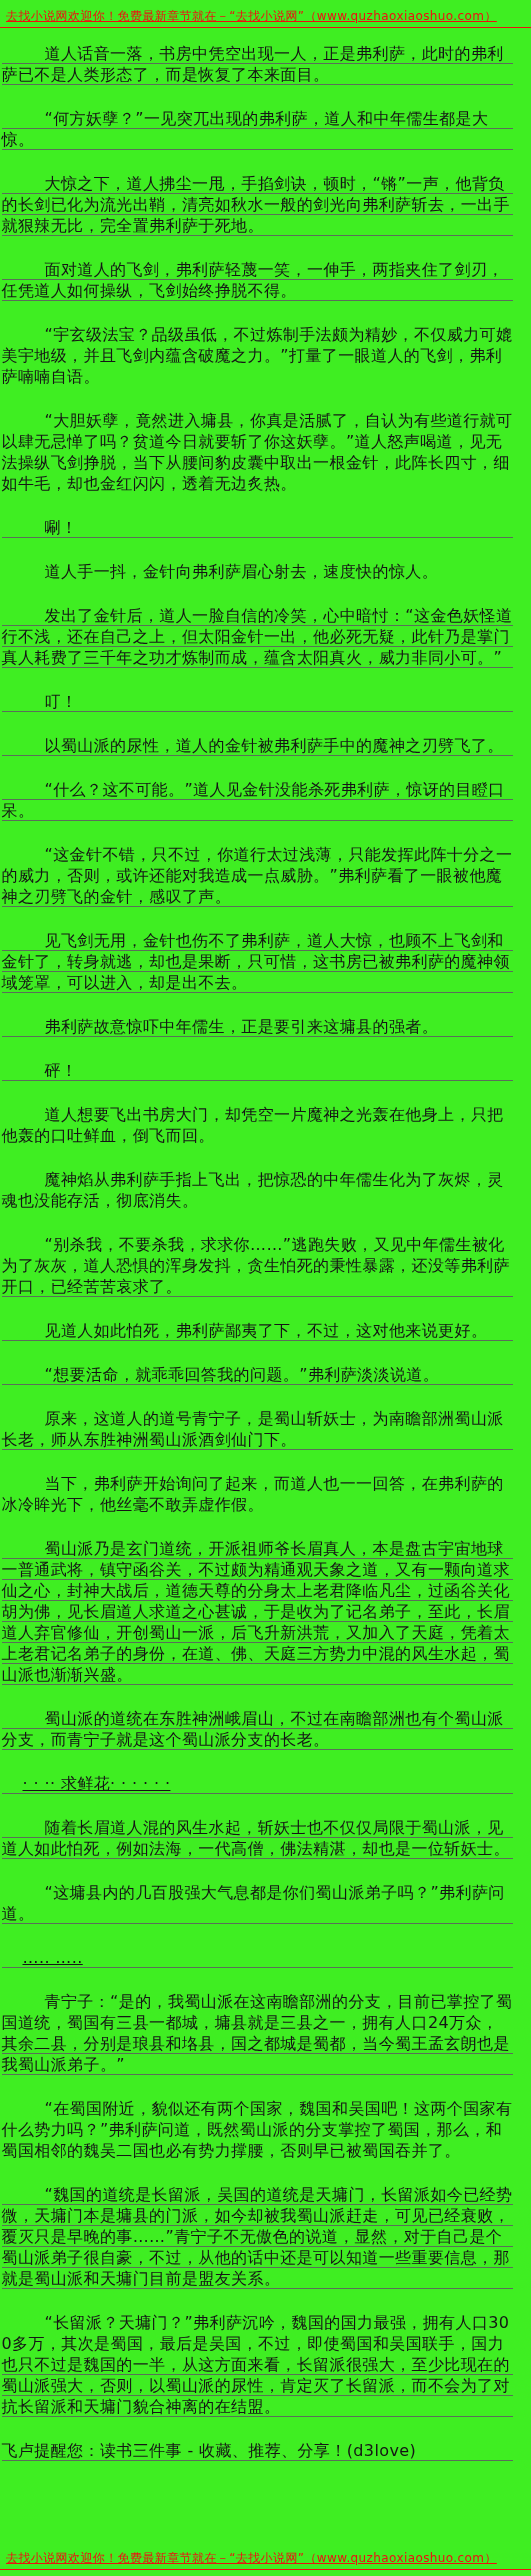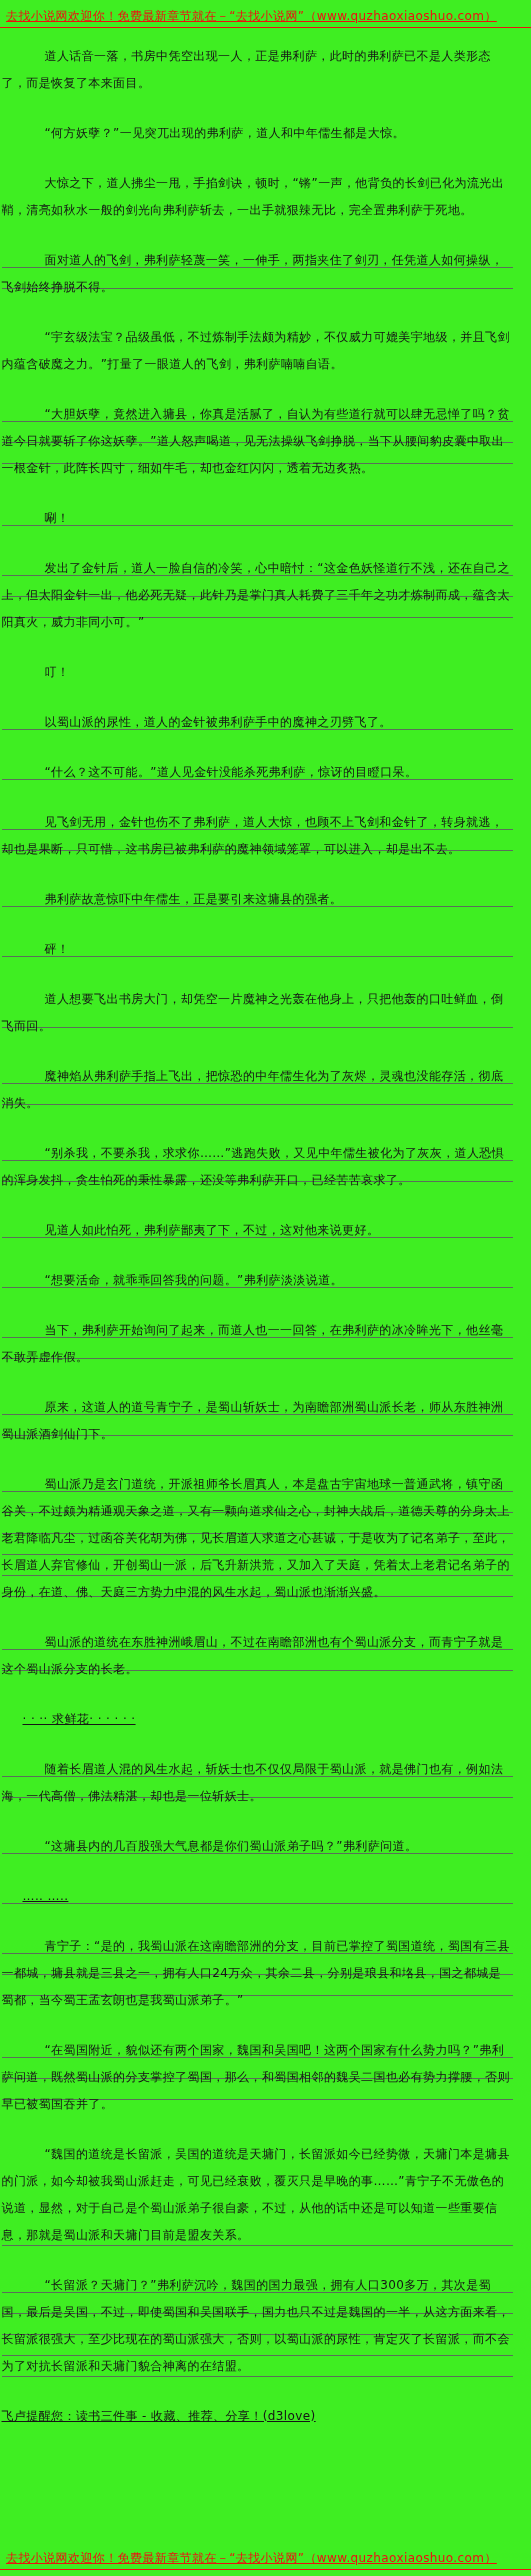--- a/index.html
+++ b/index.html
@@ -24,73 +24,75 @@
     text-decoration:underline;
     border-bottom:0.8px solid var(--red);
     letter-spacing:0.4px;
     cursor:pointer;
   }
   .content{
     padding:15px 1.5px 0 1.5px;
   }
   .para{
     margin:0 18px 23px 0;
-    font-size:12px;
-    line-height:27px;
+    font-size:16px;
+    line-height:21px;
     letter-spacing:0.4px;
     color:var(--ink);
     text-indent:43px;
     word-break:break-all;
     background-image:repeating-linear-gradient(
       to bottom,
       transparent 0,
       transparent 20.5px,
       var(--rule) 20.5px,
       var(--rule) 21px
     );
   }
   .para.divider{text-indent:21px;text-decoration:underline;}
-  .para.plain{text-indent:0;text-decoration:underline;}
+  .para.plain{text-indent:0;}
   .footer-banner{
     position:absolute;left:0;right:0;bottom:6px;
     margin:0;
   }
 </style>
 </head>
 <body>
 
 <a class="banner">去找小说网欢迎你！免费最新章节就在－“去找小说网”（www.quzhaoxiaoshuo.com）</a>
 
 <div class="content">
   <div>
       <p class="para">道人话音一落，书房中凭空出现一人，正是弗利萨，此时的弗利萨已不是人类形态了，而是恢复了本来面目。</p>
       <p class="para">“何方妖孽？”一见突兀出现的弗利萨，道人和中年儒生都是大惊。</p>
       <p class="para">大惊之下，道人拂尘一甩，手掐剑诀，顿时，“锵”一声，他背负的长剑已化为流光出鞘，清亮如秋水一般的剑光向弗利萨斩去，一出手就狠辣无比，完全置弗利萨于死地。</p>
       <p class="para">面对道人的飞剑，弗利萨轻蔑一笑，一伸手，两指夹住了剑刃，任凭道人如何操纵，飞剑始终挣脱不得。</p>
       <p class="para">“宇玄级法宝？品级虽低，不过炼制手法颇为精妙，不仅威力可媲美宇地级，并且飞剑内蕴含破魔之力。”打量了一眼道人的飞剑，弗利萨喃喃自语。</p>
       <p class="para">“大胆妖孽，竟然进入墉县，你真是活腻了，自认为有些道行就可以肆无忌惮了吗？贫道今日就要斩了你这妖孽。”道人怒声喝道，见无法操纵飞剑挣脱，当下从腰间豹皮囊中取出一根金针，此阵长四寸，细如牛毛，却也金红闪闪，透着无边炙热。</p>
       <p class="para">唰！</p>
+      <p class="para">道人手一抖，金针向弗利萨眉心射去，速度快的惊人。</p>
       <p class="para">发出了金针后，道人一脸自信的冷笑，心中暗忖：“这金色妖怪道行不浅，还在自己之上，但太阳金针一出，他必死无疑，此针乃是掌门真人耗费了三千年之功才炼制而成，蕴含太阳真火，威力非同小可。”</p>
       <p class="para">叮！</p>
       <p class="para">以蜀山派的尿性，道人的金针被弗利萨手中的魔神之刃劈飞了。</p>
       <p class="para">“什么？这不可能。”道人见金针没能杀死弗利萨，惊讶的目瞪口呆。</p>
+      <p class="para">“这金针不错，只不过，你道行太过浅薄，只能发挥此阵十分之一的威力，否则，或许还能对我造成一点威胁。”弗利萨看了一眼被他魔神之刃劈飞的金针，感叹了声。</p>
       <p class="para">见飞剑无用，金针也伤不了弗利萨，道人大惊，也顾不上飞剑和金针了，转身就逃，却也是果断，只可惜，这书房已被弗利萨的魔神领域笼罩，可以进入，却是出不去。</p>
       <p class="para">弗利萨故意惊吓中年儒生，正是要引来这墉县的强者。</p>
       <p class="para">砰！</p>
       <p class="para">道人想要飞出书房大门，却凭空一片魔神之光轰在他身上，只把他轰的口吐鲜血，倒飞而回。</p>
       <p class="para">魔神焰从弗利萨手指上飞出，把惊恐的中年儒生化为了灰烬，灵魂也没能存活，彻底消失。</p>
       <p class="para">“别杀我，不要杀我，求求你……”逃跑失败，又见中年儒生被化为了灰灰，道人恐惧的浑身发抖，贪生怕死的秉性暴露，还没等弗利萨开口，已经苦苦哀求了。</p>
       <p class="para">见道人如此怕死，弗利萨鄙夷了下，不过，这对他来说更好。</p>
       <p class="para">“想要活命，就乖乖回答我的问题。”弗利萨淡淡说道。</p>
+      <p class="para">原来，这道人的道号青宁子，是蜀山斩妖士，为南瞻部洲蜀山派长老，师从东胜神洲蜀山派酒剑仙门下。</p>
       <p class="para">当下，弗利萨开始询问了起来，而道人也一一回答，在弗利萨的冰冷眸光下，他丝毫不敢弄虚作假。</p>
-      <p class="para">原来，这道人的道号青宁子，是蜀山斩妖士，为南瞻部洲蜀山派长老，师从东胜神洲蜀山派酒剑仙门下。</p>
       <p class="para">蜀山派乃是玄门道统，开派祖师爷长眉真人，本是盘古宇宙地球一普通武将，镇守函谷关，不过颇为精通观天象之道，又有一颗向道求仙之心，封神大战后，道德天尊的分身太上老君降临凡尘，过函谷关化胡为佛，见长眉道人求道之心甚诚，于是收为了记名弟子，至此，长眉道人弃官修仙，开创蜀山一派，后飞升新洪荒，又加入了天庭，凭着太上老君记名弟子的身份，在道、佛、天庭三方势力中混的风生水起，蜀山派也渐渐兴盛。</p>
       <p class="para">蜀山派的道统在东胜神洲峨眉山，不过在南瞻部洲也有个蜀山派分支，而青宁子就是这个蜀山派分支的长老。</p>
       <p class="para divider">· · ·· 求鲜花· · · · · ·</p>
-      <p class="para">随着长眉道人混的风生水起，斩妖士也不仅仅局限于蜀山派，就是佛门也有，例如法海，一代高僧，佛法精湛，却也是一位斩妖士。</p>
+      <p class="para">随着长眉道人混的风生水起，斩妖士也不仅仅局限于蜀山派，见道人如此怕死，例如法海，一代高僧，佛法精湛，却也是一位斩妖士。</p>
       <p class="para">“这墉县内的几百股强大气息都是你们蜀山派弟子吗？”弗利萨问道。</p>
       <p class="para divider">….. …..</p>
       <p class="para">青宁子：“是的，我蜀山派在这南瞻部洲的分支，目前已掌控了蜀国道统，蜀国有三县一都城，墉县就是三县之一，拥有人口24万众，其余二县，分别是琅县和垎县，国之都城是蜀都，当今蜀王孟玄朗也是我蜀山派弟子。”</p>
       <p class="para">“在蜀国附近，貌似还有两个国家，魏国和吴国吧！这两个国家有什么势力吗？”弗利萨问道，既然蜀山派的分支掌控了蜀国，那么，和蜀国相邻的魏吴二国也必有势力撑腰，否则早已被蜀国吞并了。</p>
       <p class="para">“魏国的道统是长留派，吴国的道统是天墉门，长留派如今已经势微，天墉门本是墉县的门派，如今却被我蜀山派赶走，可见已经衰败，覆灭只是早晚的事……”青宁子不无傲色的说道，显然，对于自己是个蜀山派弟子很自豪，不过，从他的话中还是可以知道一些重要信息，那就是蜀山派和天墉门目前是盟友关系。</p>
       <p class="para">“长留派？天墉门？”弗利萨沉吟，魏国的国力最强，拥有人口300多万，其次是蜀国，最后是吴国，不过，即使蜀国和吴国联手，国力也只不过是魏国的一半，从这方面来看，长留派很强大，至少比现在的蜀山派强大，否则，以蜀山派的尿性，肯定灭了长留派，而不会为了对抗长留派和天墉门貌合神离的在结盟。</p>
     </div>
 
   <p class="para plain">飞卢提醒您：读书三件事 - 收藏、推荐、分享！(d3love)</p>
 

